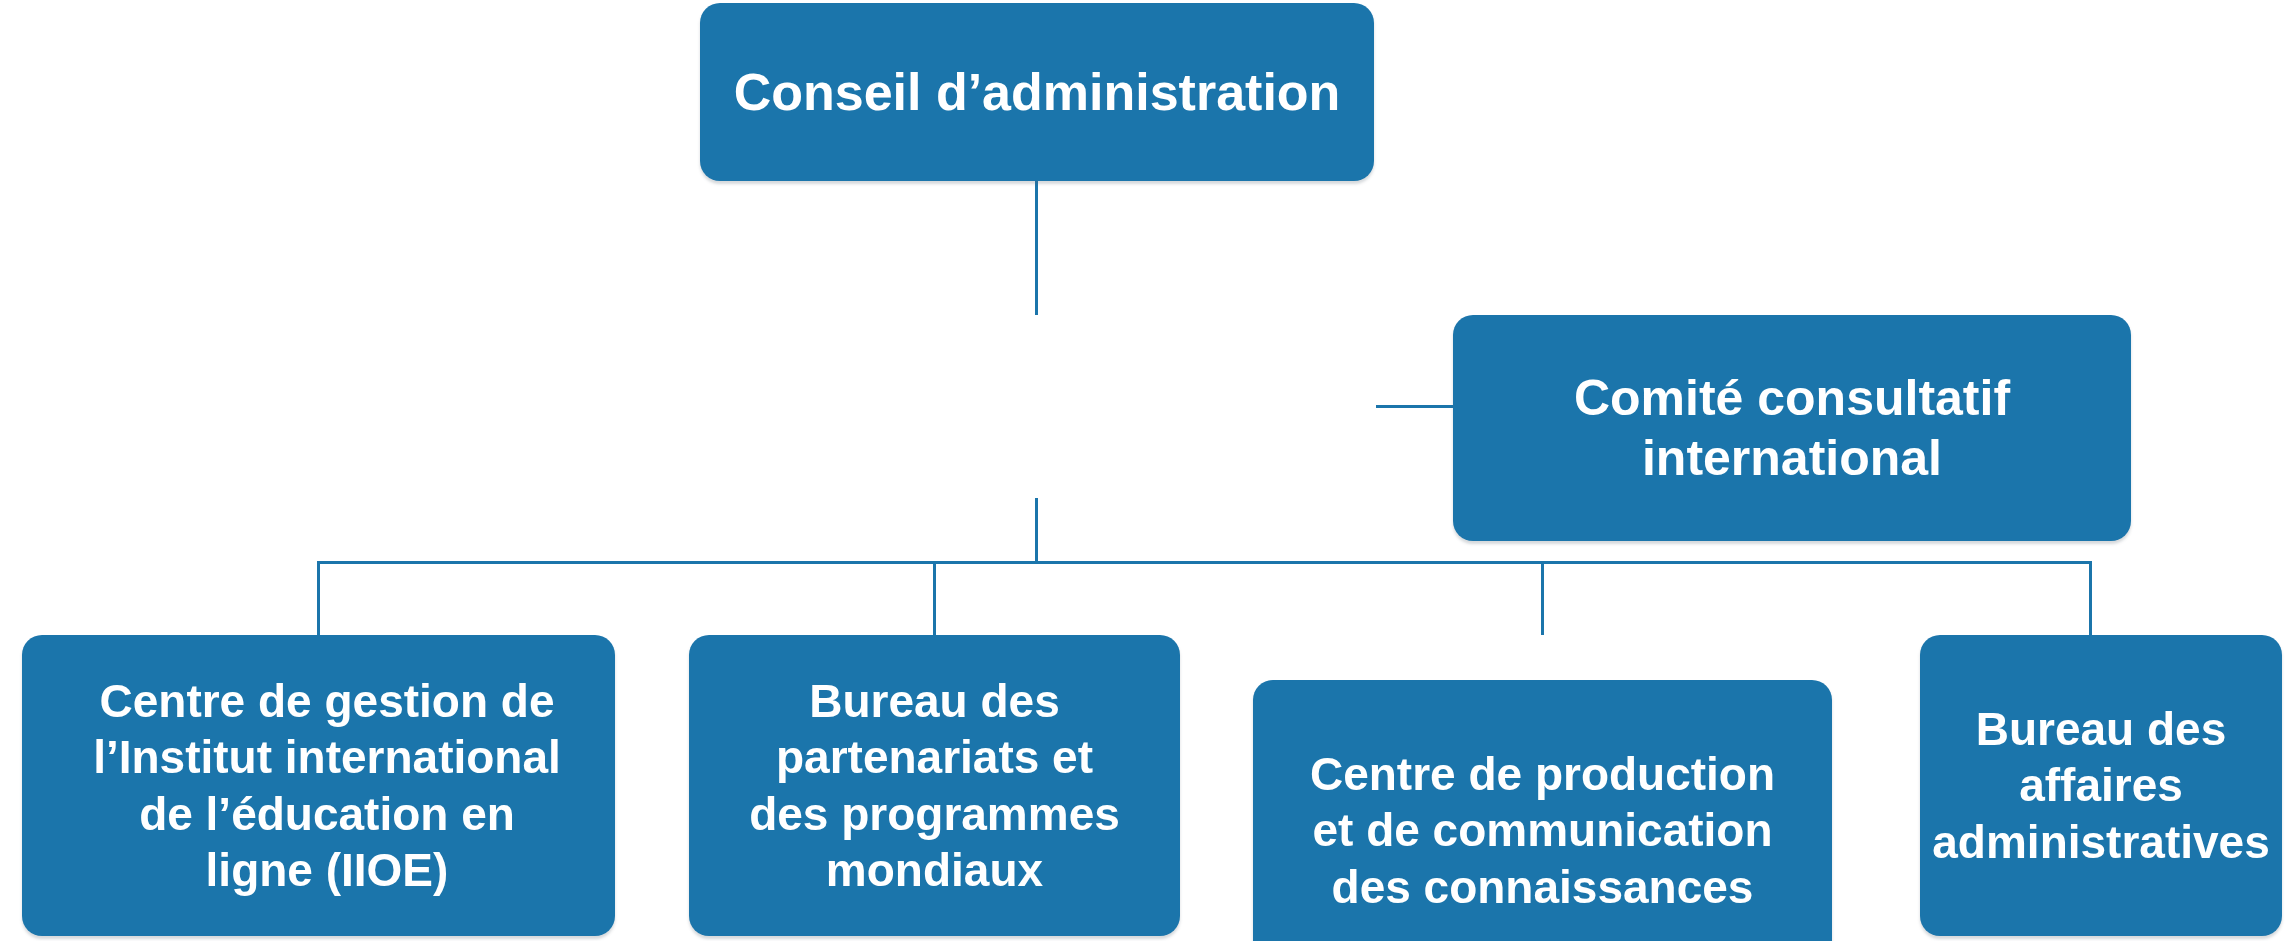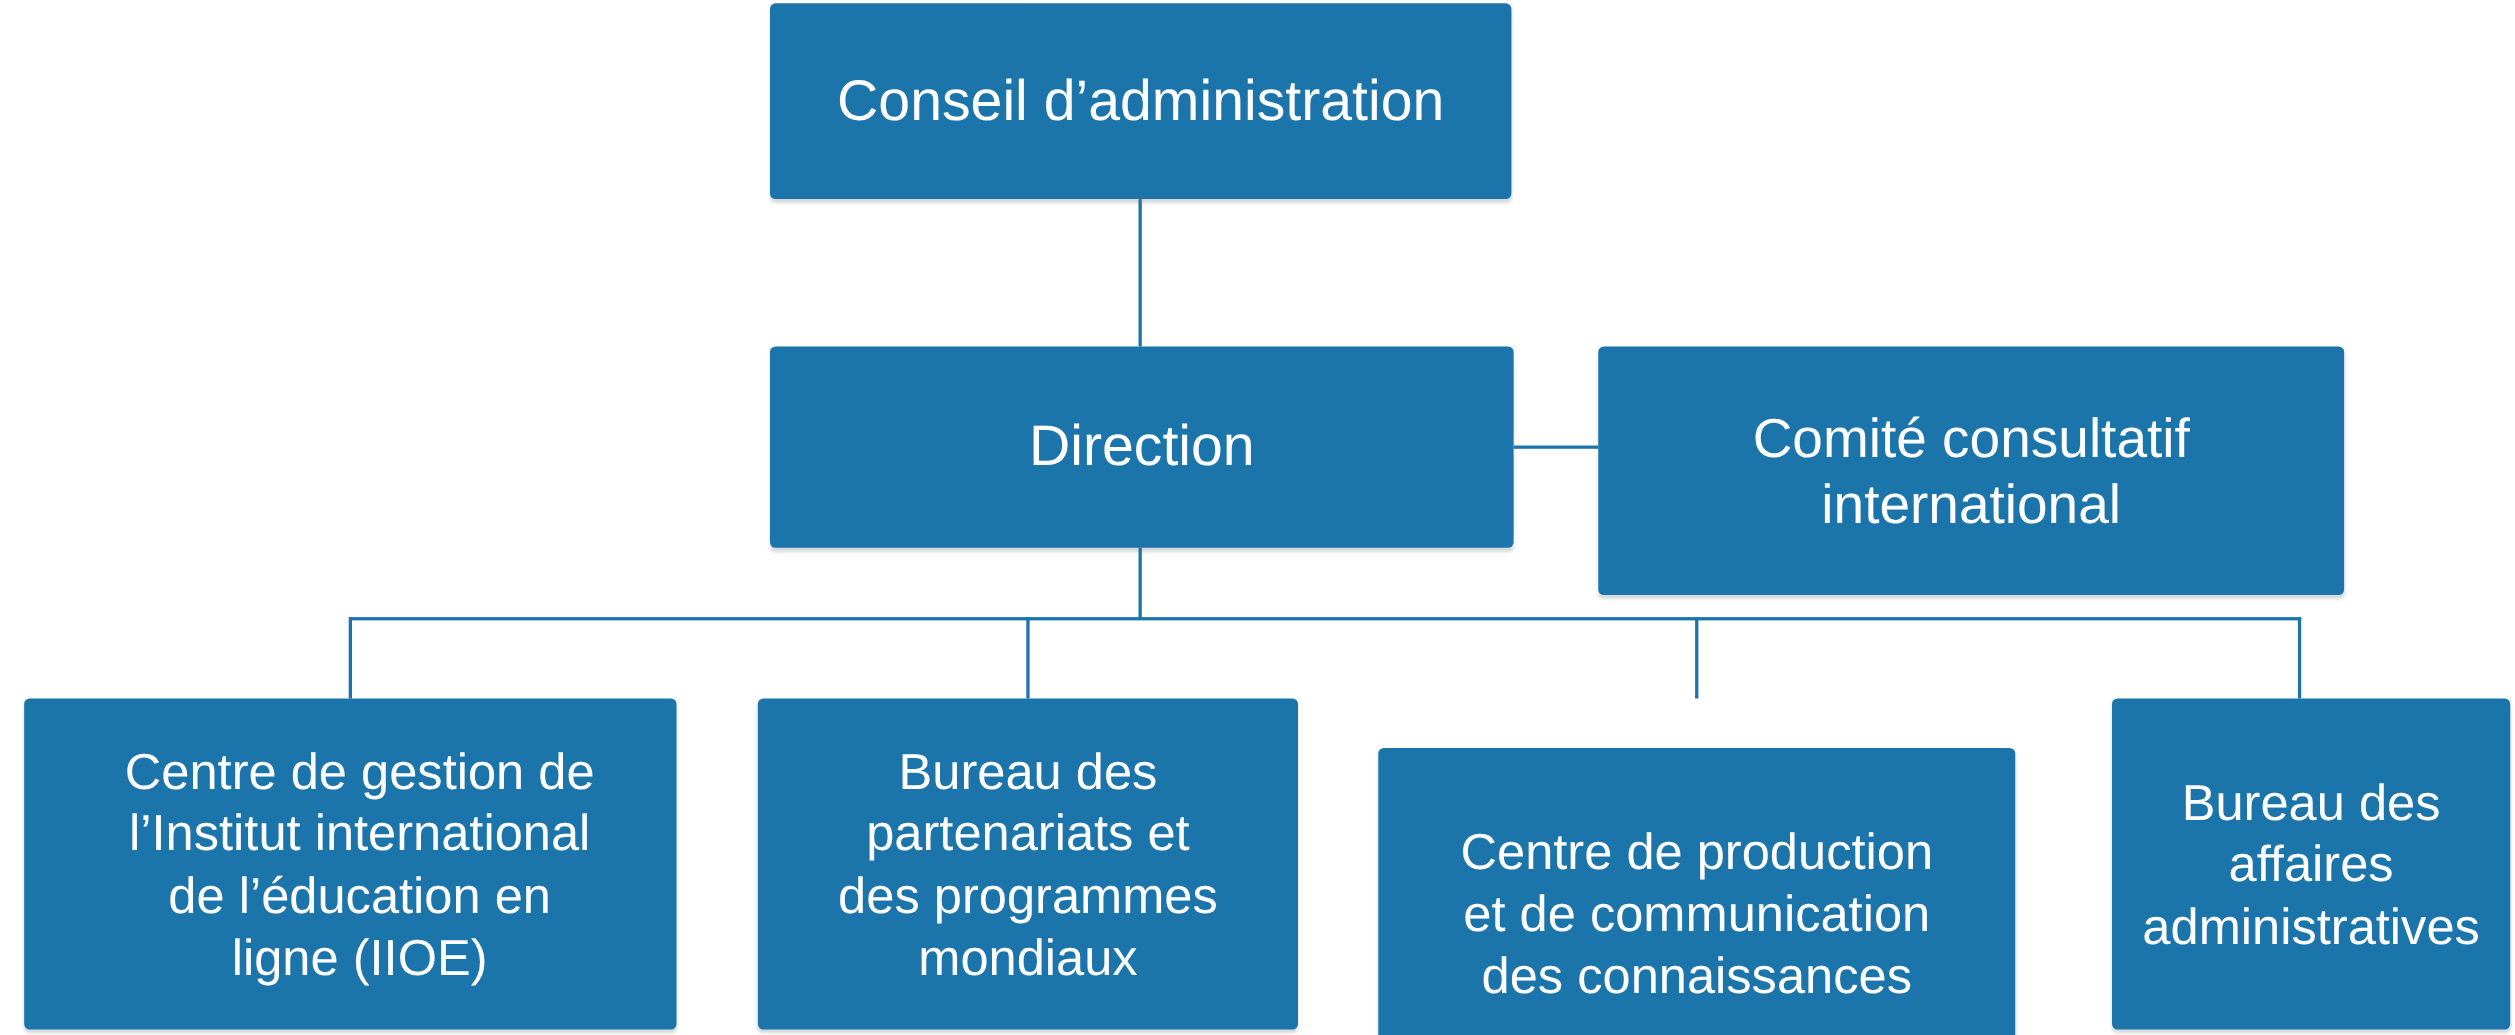--- a/index.html
+++ b/index.html
@@ -17,28 +17,29 @@
     width: 2286px;
     height: 941px;
     background: var(--bg);
     overflow: hidden;
     font-family: "Liberation Sans", "DejaVu Sans", sans-serif;
   }
   .node {
     position: absolute;
     background: var(--accent);
     color: var(--node-text);
-    border-radius: 5px;
+    border-radius: 20px;
     display: flex;
     align-items: center;
     justify-content: center;
     text-align: center;
     box-shadow: 0 3px 3px rgba(90, 105, 115, 0.25);
     box-sizing: border-box;
     padding: 0 14px;
+    font-weight: bold;
   }
   .node .label {
     white-space: pre-line;
   }
   .font-l  { font-size: 52px; line-height: 1.2; }
   .font-m  { font-size: 50px; line-height: 1.2; }
   .font-s  { font-size: 46px; line-height: 1.22; }
   .connector {
     position: absolute;
     background: var(--accent);
@@ -55,23 +56,20 @@
   <div class="connector" style="left:318px; top:561px; width:1774px; height:3px;"></div>
   <div class="connector" style="left:317px; top:561px; width:3px; height:74px;"></div>
   <div class="connector" style="left:933px; top:561px; width:3px; height:74px;"></div>
   <div class="connector" style="left:1541px; top:561px; width:3px; height:74px;"></div>
   <div class="connector" style="left:2089px; top:561px; width:3px; height:74px;"></div>
 
   <div class="node font-l" style="left:700px; top:3px; width:674px; height:178px;">
     <span class="label">Conseil d’administration</span>
   </div>
 
-  <div class="node font-l" style="left:700px; top:315px; width:676px; height:183px;">
-    <span class="label">Direction</span>
-  </div>
 
   <div class="node font-m" style="left:1453px; top:315px; width:678px; height:226px;">
     <span class="label">Comité consultatif
 international</span>
   </div>
 
   <div class="node font-s" style="left:22px; top:635px; width:593px; height:301px;padding-left:31px;">
     <span class="label">Centre de gestion de
 l’Institut international
 de l’éducation en

